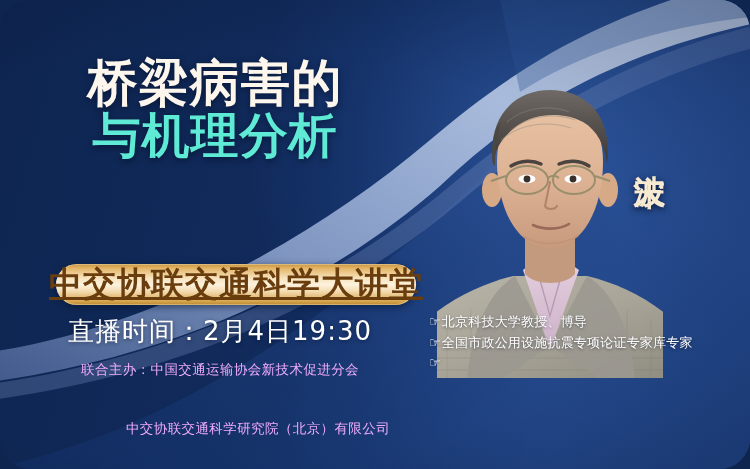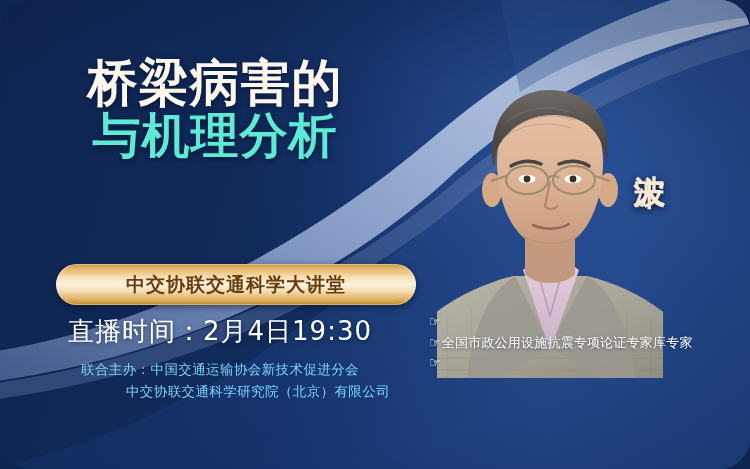--- a/index.html
+++ b/index.html
@@ -92,24 +92,25 @@
                 #d9a851 90%,
                 #b9862f 100%);
     box-shadow: 0 2px 7px rgba(4,14,38,0.55), inset 0 0 0 1px rgba(255,245,220,0.35);
     display: flex;
     align-items: center;
     justify-content: center;
   }
   .badge-text {
     font-family: "DejaVu Sans", "Liberation Sans", sans-serif;
     font-weight: bold;
-    font-size: 19px;
+    font-size: 33px;
     letter-spacing: 1px;
     color: #693d0d;
     white-space: nowrap;
+    text-decoration: underline;
   }
 
   
   .airtime {
     position: absolute;
     left: 0; top: 314px;
     width: 440px;
     text-align: center;
     font-family: "DejaVu Sans", "Liberation Sans", sans-serif;
     font-size: 26px;
@@ -122,25 +123,25 @@
 
   
   .organizers {
     position: absolute;
     left: 0; top: 358px;
     width: 440px;
     text-align: center;
     font-family: "DejaVu Sans", "Liberation Sans", sans-serif;
     font-size: 13.5px;
     line-height: 1.65;
-    color: #7dd3fc;
+    color: #f0abfc;
     letter-spacing: 0.4px;
     white-space: nowrap;
   }
-  .org-line.indent { padding-left: 76px; }
+  .org-line.indent { padding-left: 76px; margin-top: 37px; }
 
   
   .speaker-name {
     position: absolute;
     left: 630px; top: 150px;
     z-index: 7;
     font-family: "DejaVu Sans", "Liberation Sans", sans-serif;
     font-weight: bold;
     font-size: 32px;
     line-height: 1.22;
@@ -325,20 +326,21 @@
       <div class="org-line indent">中交协联交通科学研究院（北京）有限公司</div>
     </div>
 
   </div>
 
   <div class="speaker-name">宋波</div>
 
   <div class="credentials">
     <div class="cred-line">
       <span class="cred-bullet">☞</span>
+      <span>北京科技大学教授、博导</span>
     </div>
     <div class="cred-line">
       <span class="cred-bullet">☞</span>
       <span>全国市政公用设施抗震专项论证专家库专家</span>
     </div>
     <div class="cred-line">
       <span class="cred-bullet">☞</span>
     </div>
   </div>
 

